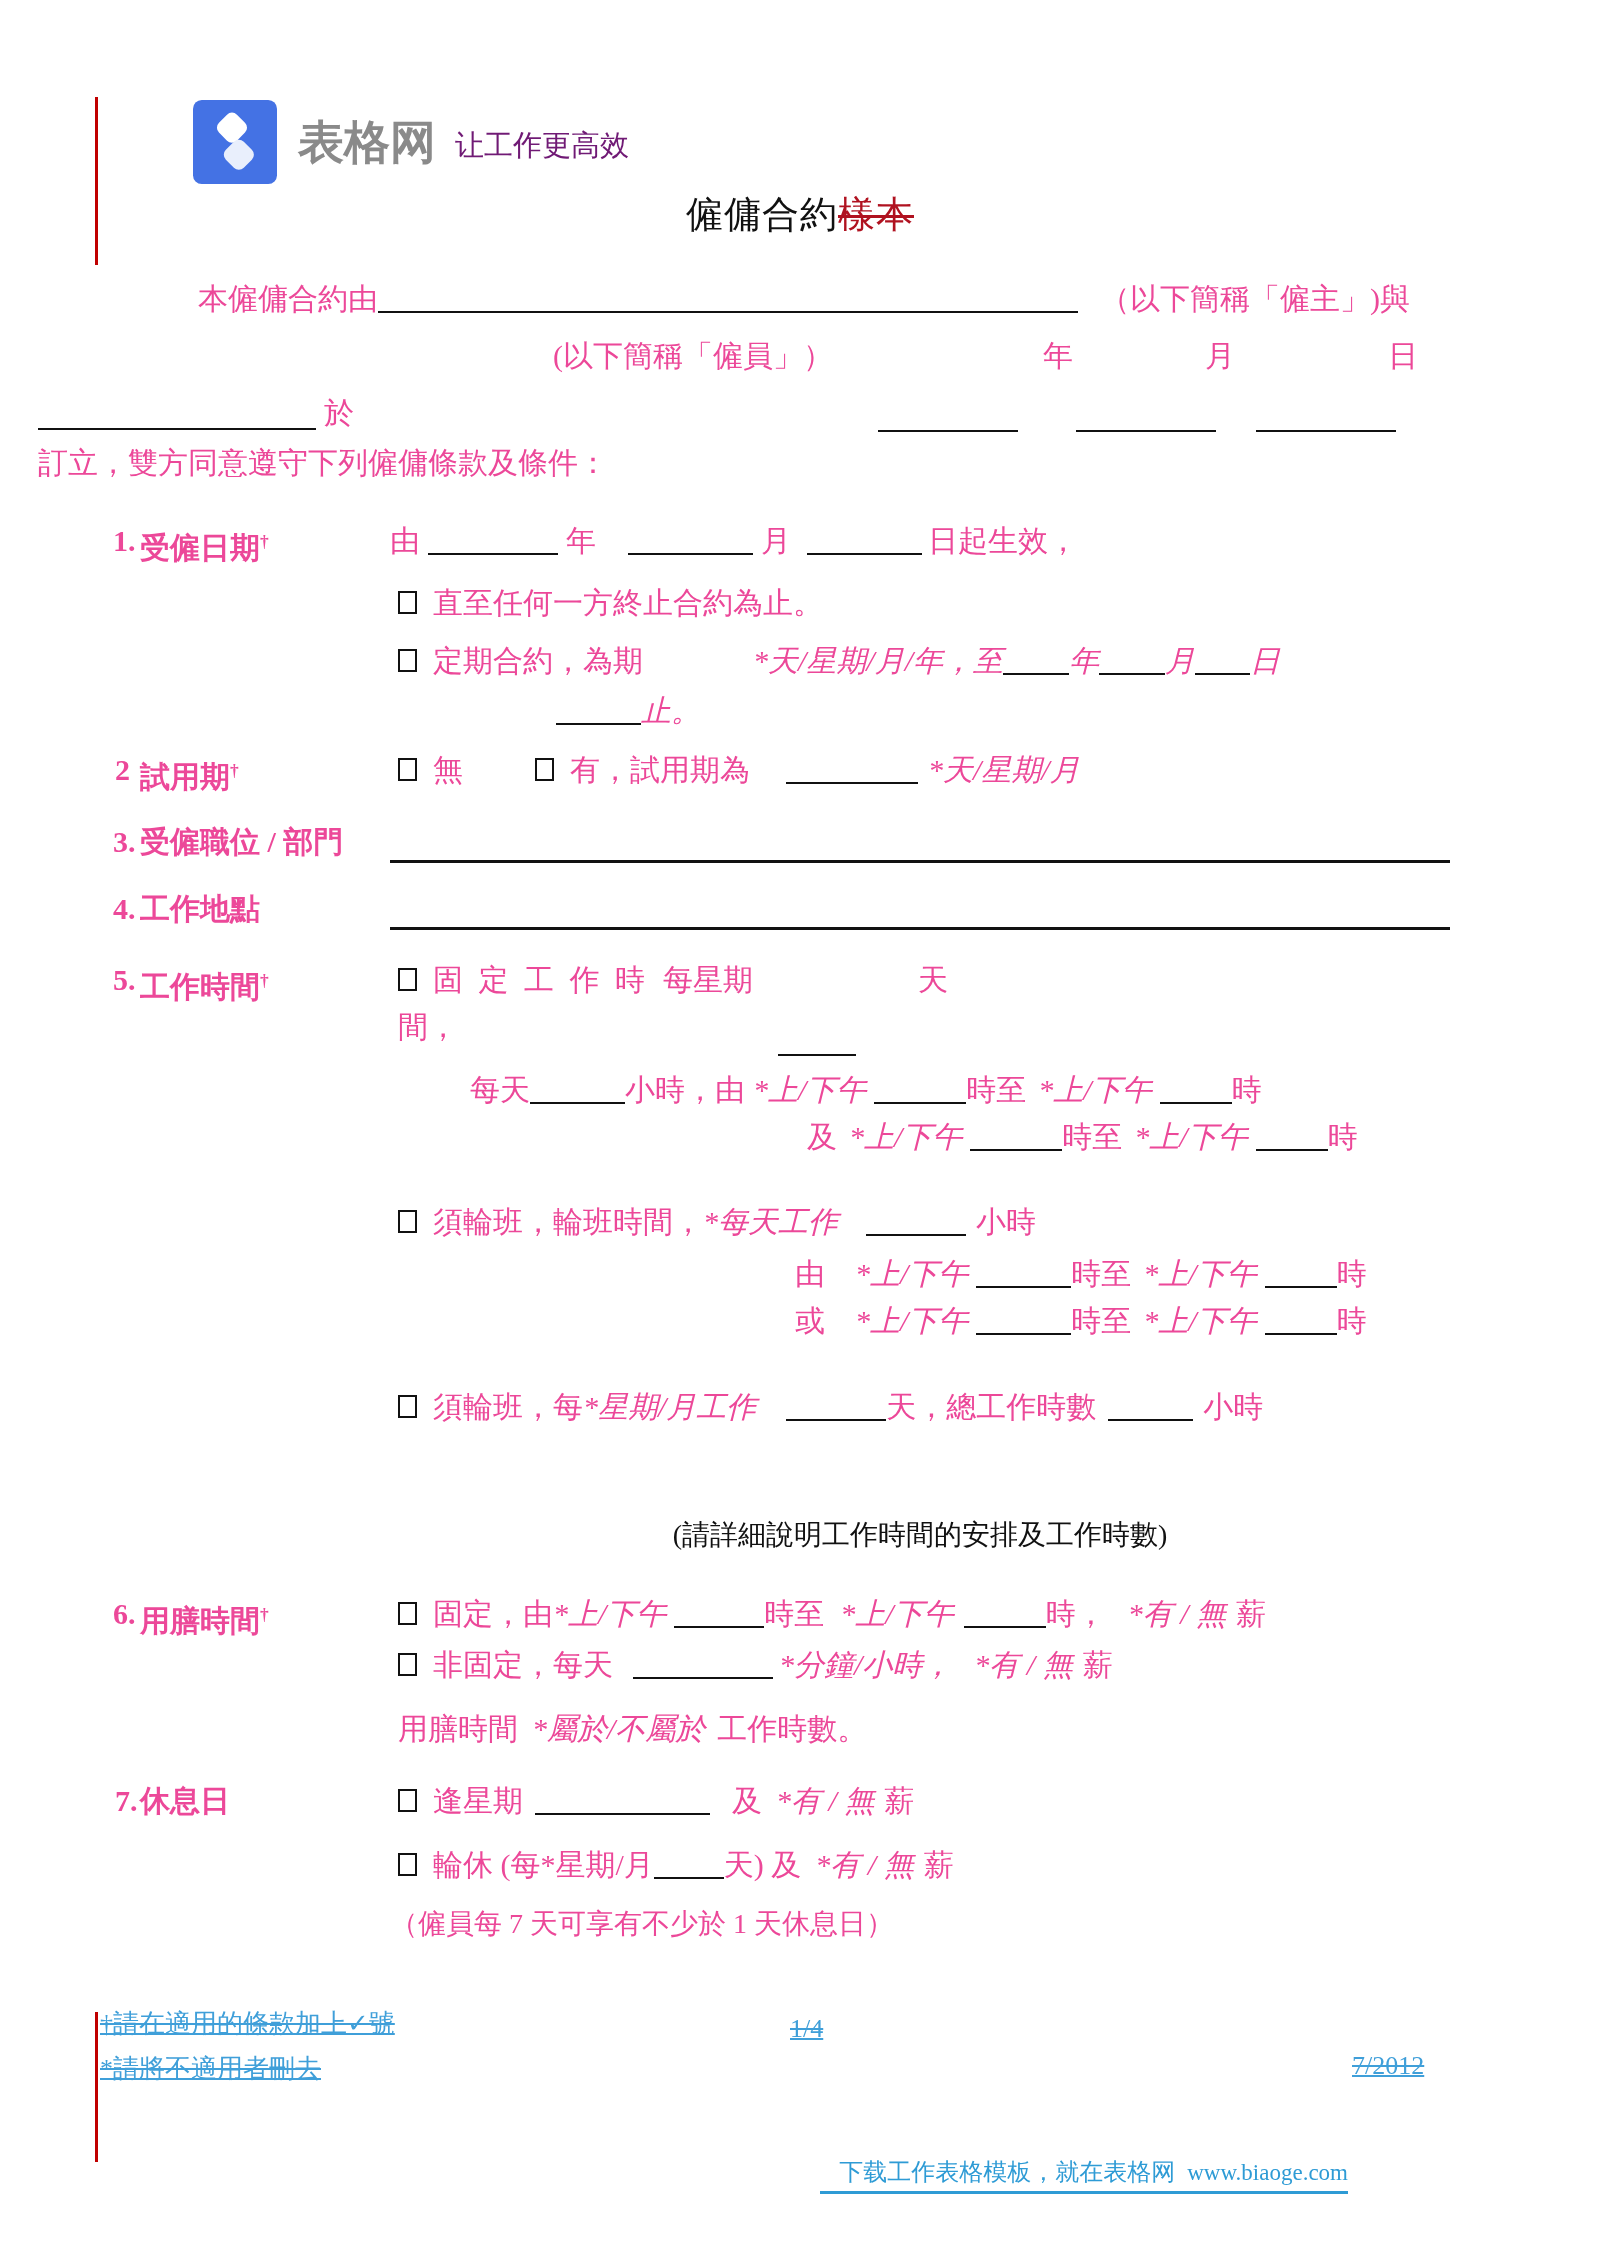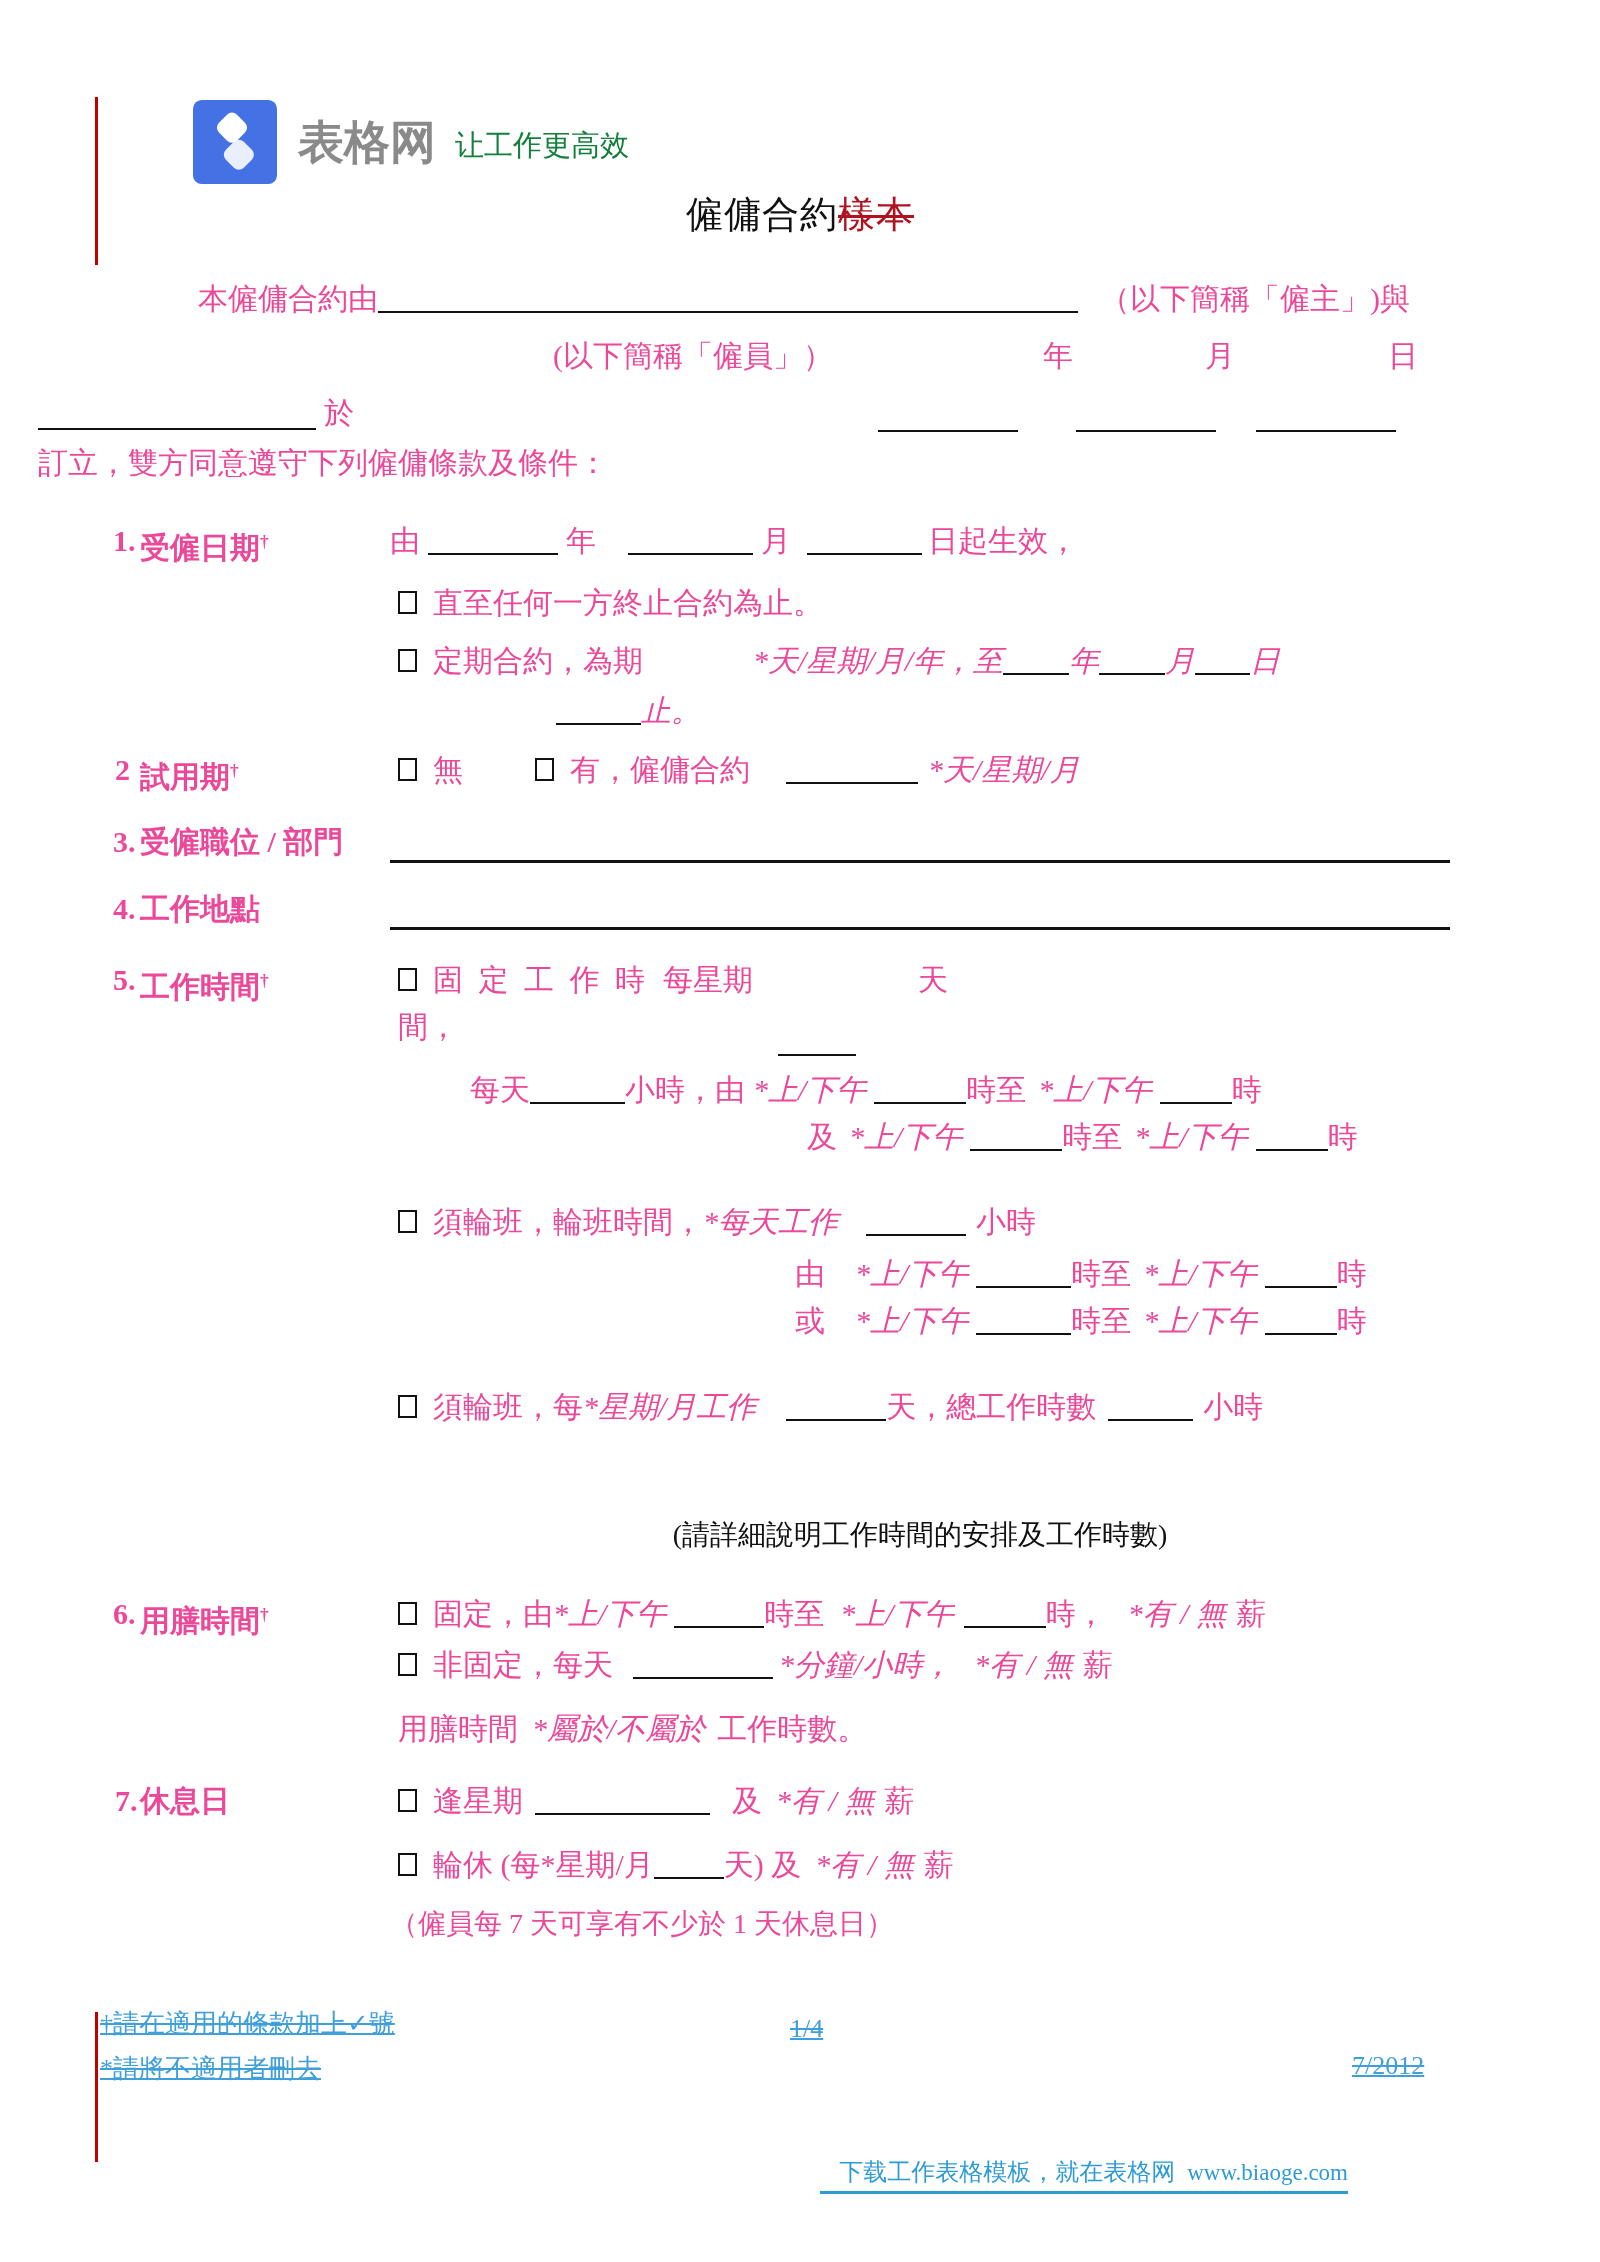--- a/index.html
+++ b/index.html
@@ -12,21 +12,21 @@
   .cb{display:inline-block;width:15px;height:19px;border:2.5px solid #111;margin-right:16px;vertical-align:-1px;background:#fff;}
   .bl{display:inline-block;height:8px;border-bottom:2.5px solid #111;vertical-align:-4px;}
   .bl-thin{border-bottom-width:2px;}
   .abs-blank{position:absolute;border-bottom:2.5px solid #111;}
   .rule-line{position:absolute;border-bottom:3px solid #111;}
   .redbar{position:absolute;width:3px;background:#c00000;}
   
   .logo-icon{position:absolute;left:193px;top:100px;width:84px;height:84px;}
   .logo-text{position:absolute;left:298px;top:112px;font-size:46px;font-weight:bold;color:#8a8a8a;
              font-family:"Liberation Sans","DejaVu Sans",sans-serif;}
-  .tagline{position:absolute;left:455px;top:126px;font-size:29px;color:#15803d;
+  .tagline{position:absolute;left:455px;top:126px;font-size:29px;color:#701a75;
            font-family:"Liberation Sans","DejaVu Sans",sans-serif;}
   
   .title-row{position:absolute;left:0;top:190px;width:1600px;text-align:center;font-size:37px;letter-spacing:1px;}
   .strike-red{color:#b01220;text-decoration:line-through;text-decoration-thickness:2.5px;}
   
   .fn{position:absolute;font-size:26px;line-height:44px;color:#3f9fd9;
       text-decoration:underline line-through;text-decoration-thickness:1.5px;}
   .note-center{position:absolute;left:390px;width:1060px;text-align:center;font-size:28px;color:#111;}
   .site-footer{position:absolute;left:820px;top:2156px;width:528px;text-align:right;
                border-bottom:3px solid #2e9bd5;padding-bottom:3px;font-size:24px;color:#2e9bd5;white-space:nowrap;}
@@ -82,21 +82,21 @@
   </div>
   <div class="row" style="left:556px;top:691px;">
     <span class="bl" style="width:85px;"></span><span class="it">止。</span>
   </div>
 
   <div class="row bold" style="left:115px;top:750px;">2</div>
   <div class="row bold" style="left:140px;top:750px;">
     <span>試用期</span><sup class="dag">†</sup>
   </div>
   <div class="row" style="left:398px;top:750px;">
-    <span class="cb"></span><span>無</span><span class="cb" style="margin-left:72px;"></span><span>有，僱傭合約</span><span class="bl" style="width:132px;margin-left:36px;"></span><span class="it" style="margin-left:10px;">*天/星期/月</span>
+    <span class="cb"></span><span>無</span><span class="cb" style="margin-left:72px;"></span><span>有，試用期為</span><span class="bl" style="width:132px;margin-left:36px;"></span><span class="it" style="margin-left:10px;">*天/星期/月</span>
   </div>
 
   <div class="row bold" style="left:113px;top:822px;">3.</div>
   <div class="row bold" style="left:140px;top:822px;">受僱職位 / 部門</div>
   <div class="rule-line" style="left:390px;top:822px;width:1060px;height:38px;"></div>
 
   <div class="row bold" style="left:113px;top:889px;">4.</div>
   <div class="row bold" style="left:140px;top:889px;">工作地點</div>
   <div class="rule-line" style="left:390px;top:889px;width:1060px;height:38px;"></div>
 

